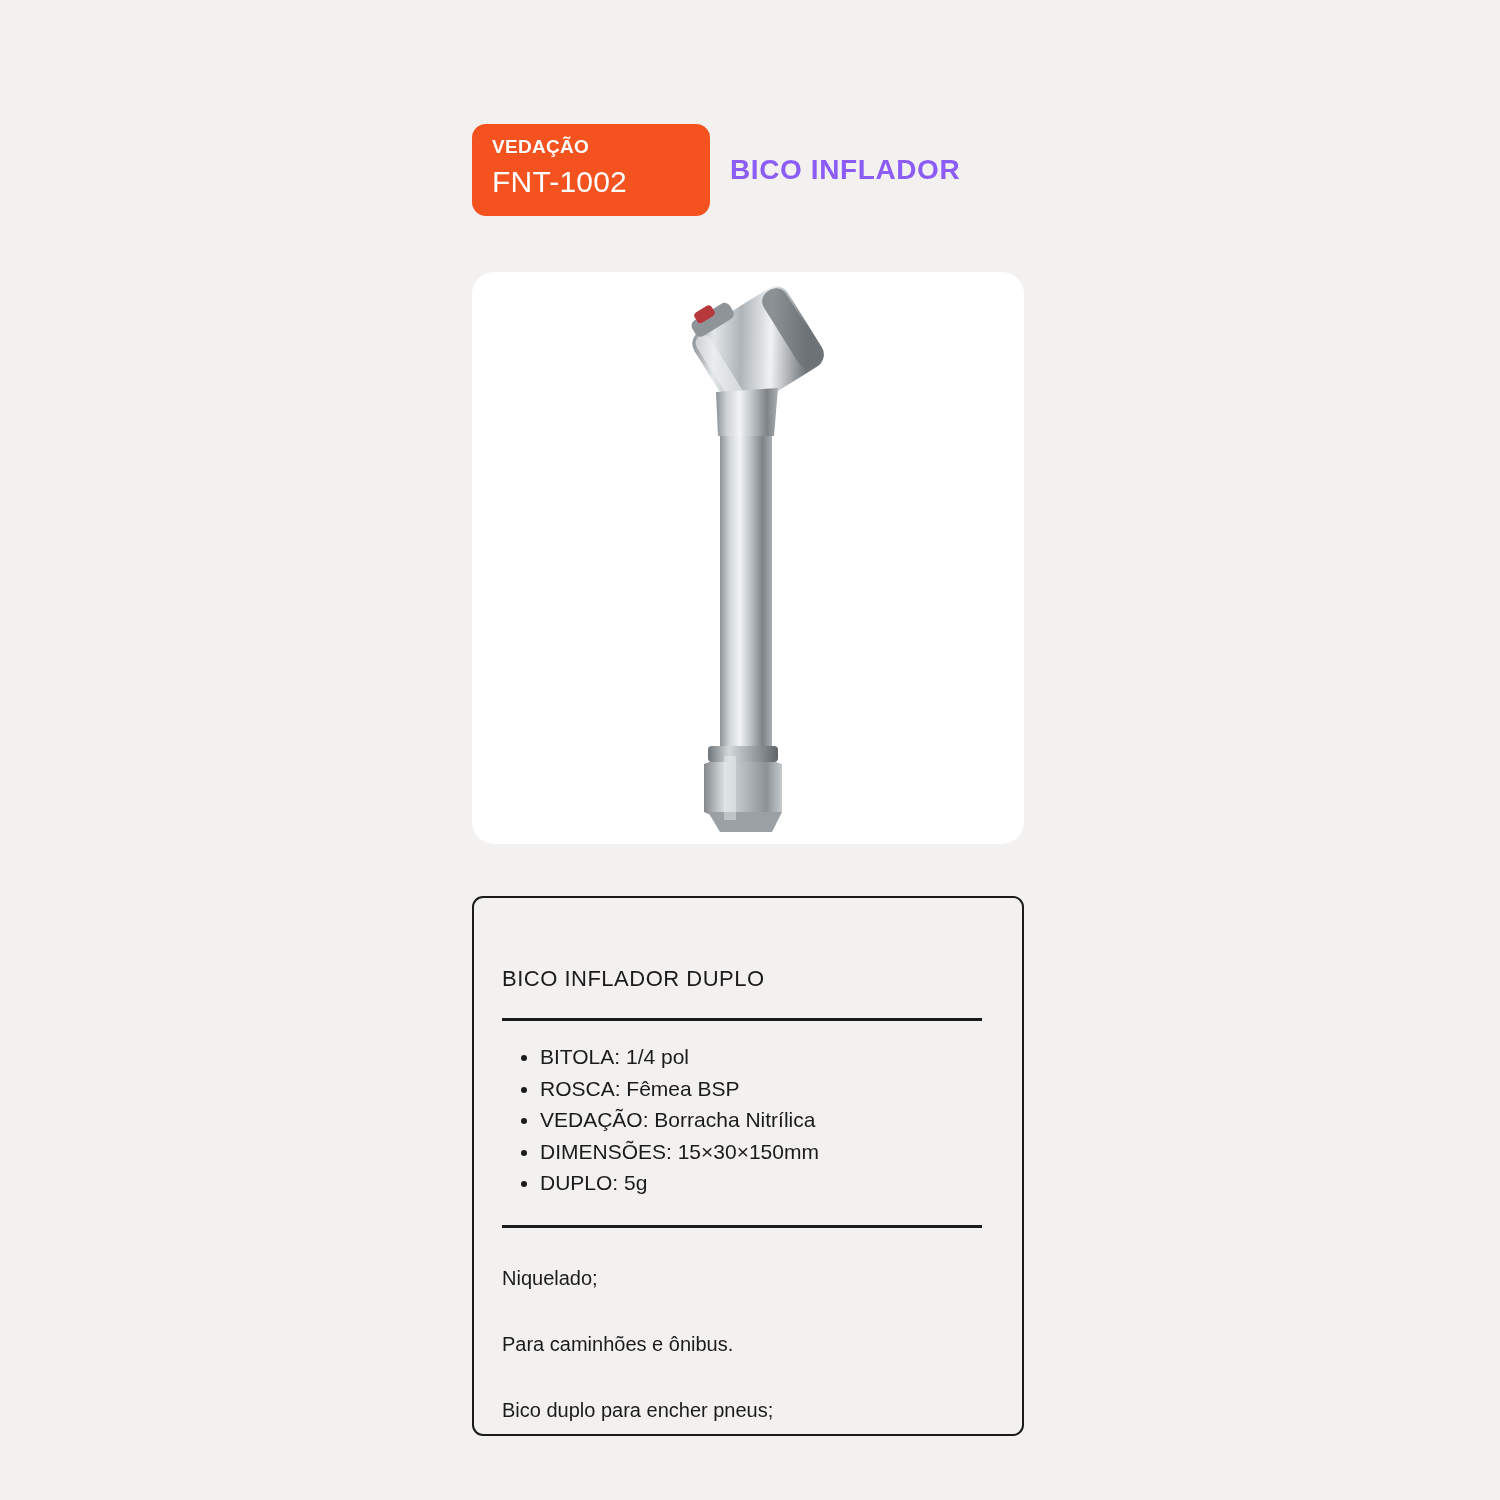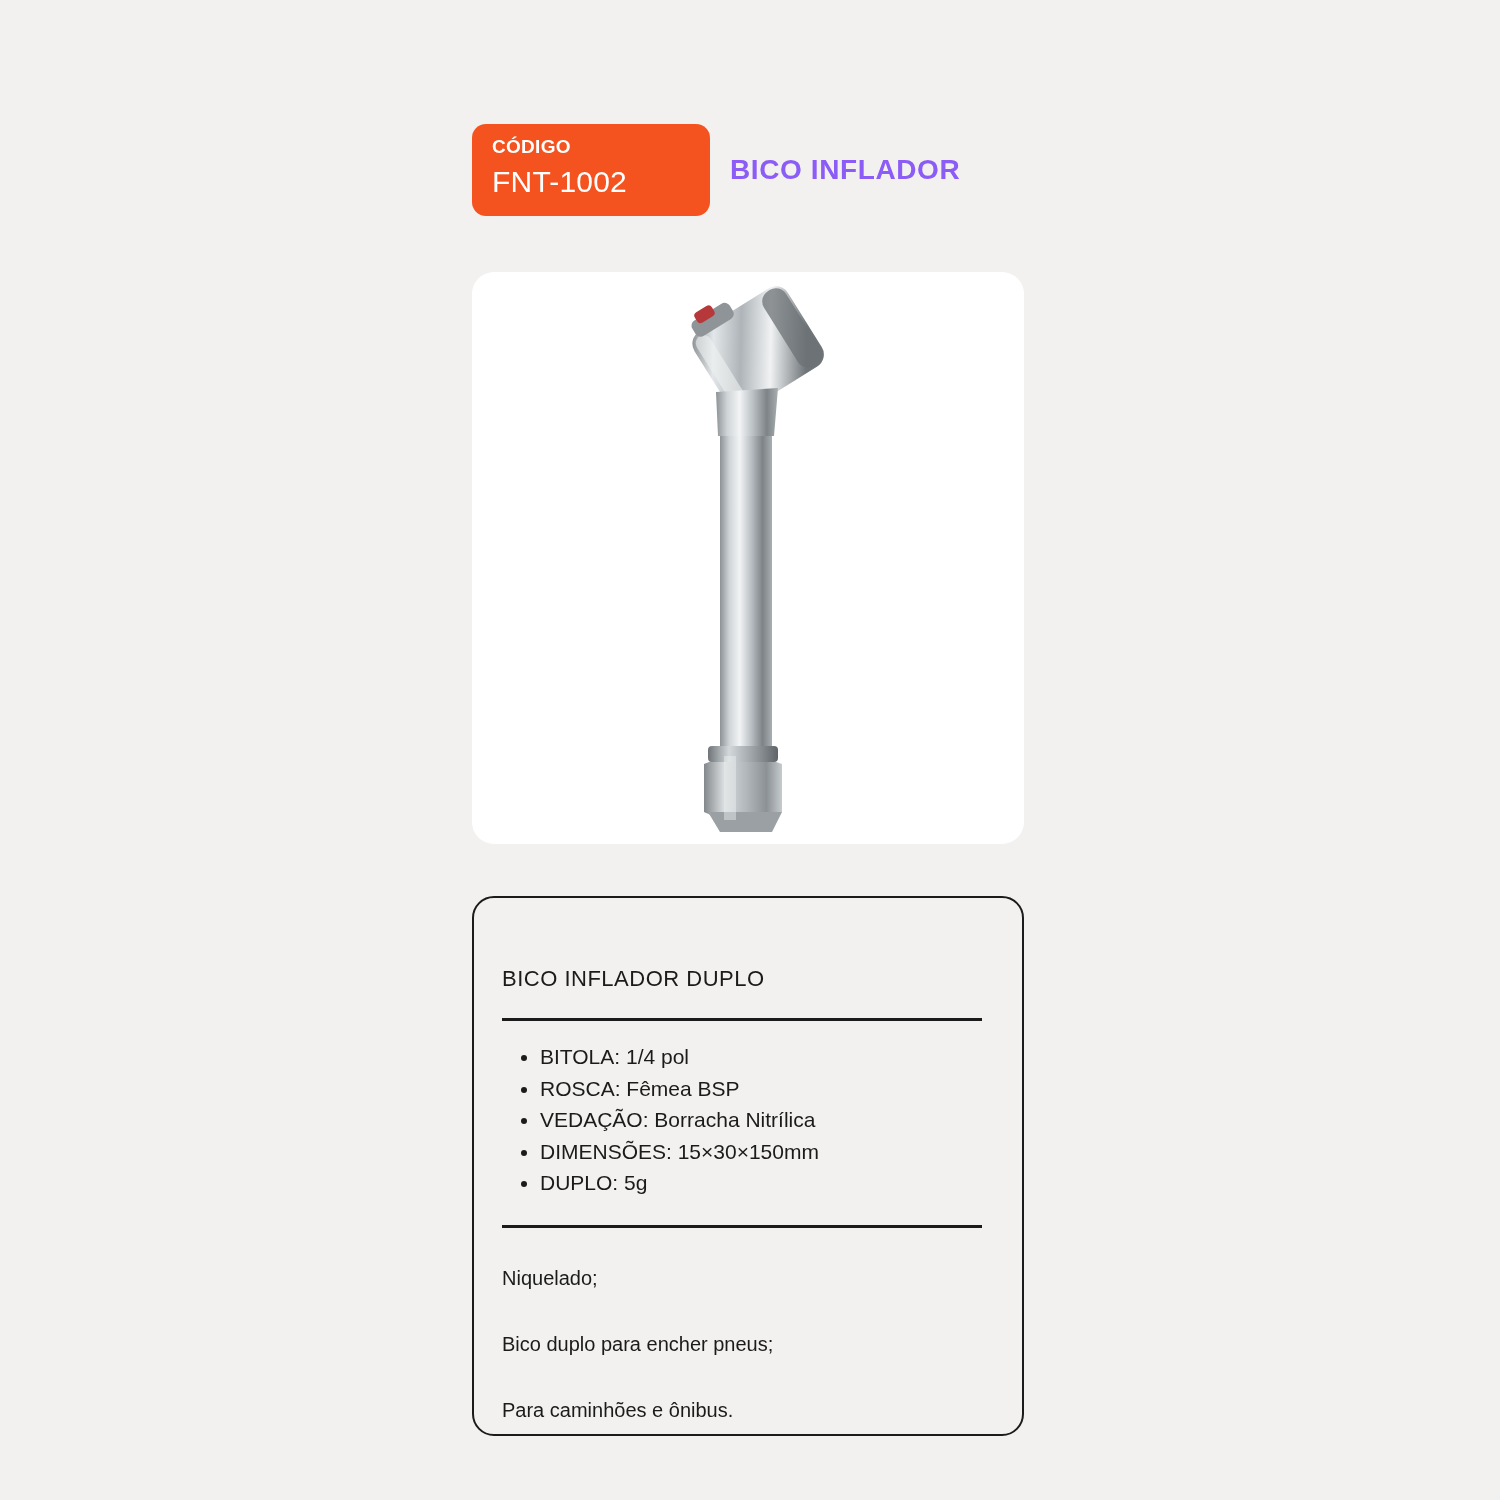--- a/index.html
+++ b/index.html
@@ -79,21 +79,21 @@
 
   
   .spec-card {
     position: absolute;
     left: 472px;
     top: 896px;
     width: 552px;
     height: 540px;
     box-sizing: border-box;
     border: 2.5px solid #1b1b1b;
-    border-radius: 22px;
+    border-radius: 11px;
     padding: 68px 40px 0 28px;
   }
   .spec-heading {
     font-size: 22px;
     letter-spacing: 0.5px;
     color: #1b1b1b;
   }
   .rule {
     height: 3px;
     background: #1b1b1b;
@@ -120,21 +120,21 @@
     margin-top: 35px;
   }
 </style>
 </head>
 <body>
 
 <div class="page">
 
   <div class="header">
     <div class="code-badge">
-      <div class="label">CÓDIGO</div>
+      <div class="label">VEDAÇÃO</div>
       <div class="value">FNT-1002</div>
     </div>
     <div class="product-title">BICO INFLADOR</div>
   </div>
 
   <div class="image-card">
     <svg class="product-photo" viewBox="0 0 552 572">
       <defs>
         <linearGradient id="shaft" x1="0" y1="0" x2="1" y2="0">
           <stop offset="0%" stop-color="#8d9296"></stop>
@@ -196,18 +196,18 @@
     <ul class="spec-list">
       <li>BITOLA: 1/4 pol</li>
       <li>ROSCA: Fêmea BSP</li>
       <li>VEDAÇÃO: Borracha Nitrílica</li>
       <li>DIMENSÕES: 15×30×150mm</li>
       <li>DUPLO: 5g</li>
     </ul>
     <div class="rule"></div>
     <div class="notes">
       <div>Niquelado;</div>
+      <div>Para caminhões e ônibus.</div>
       <div>Bico duplo para encher pneus;</div>
-      <div>Para caminhões e ônibus.</div>
     </div>
   </div>
 
 </div>
 
 </body></html>

